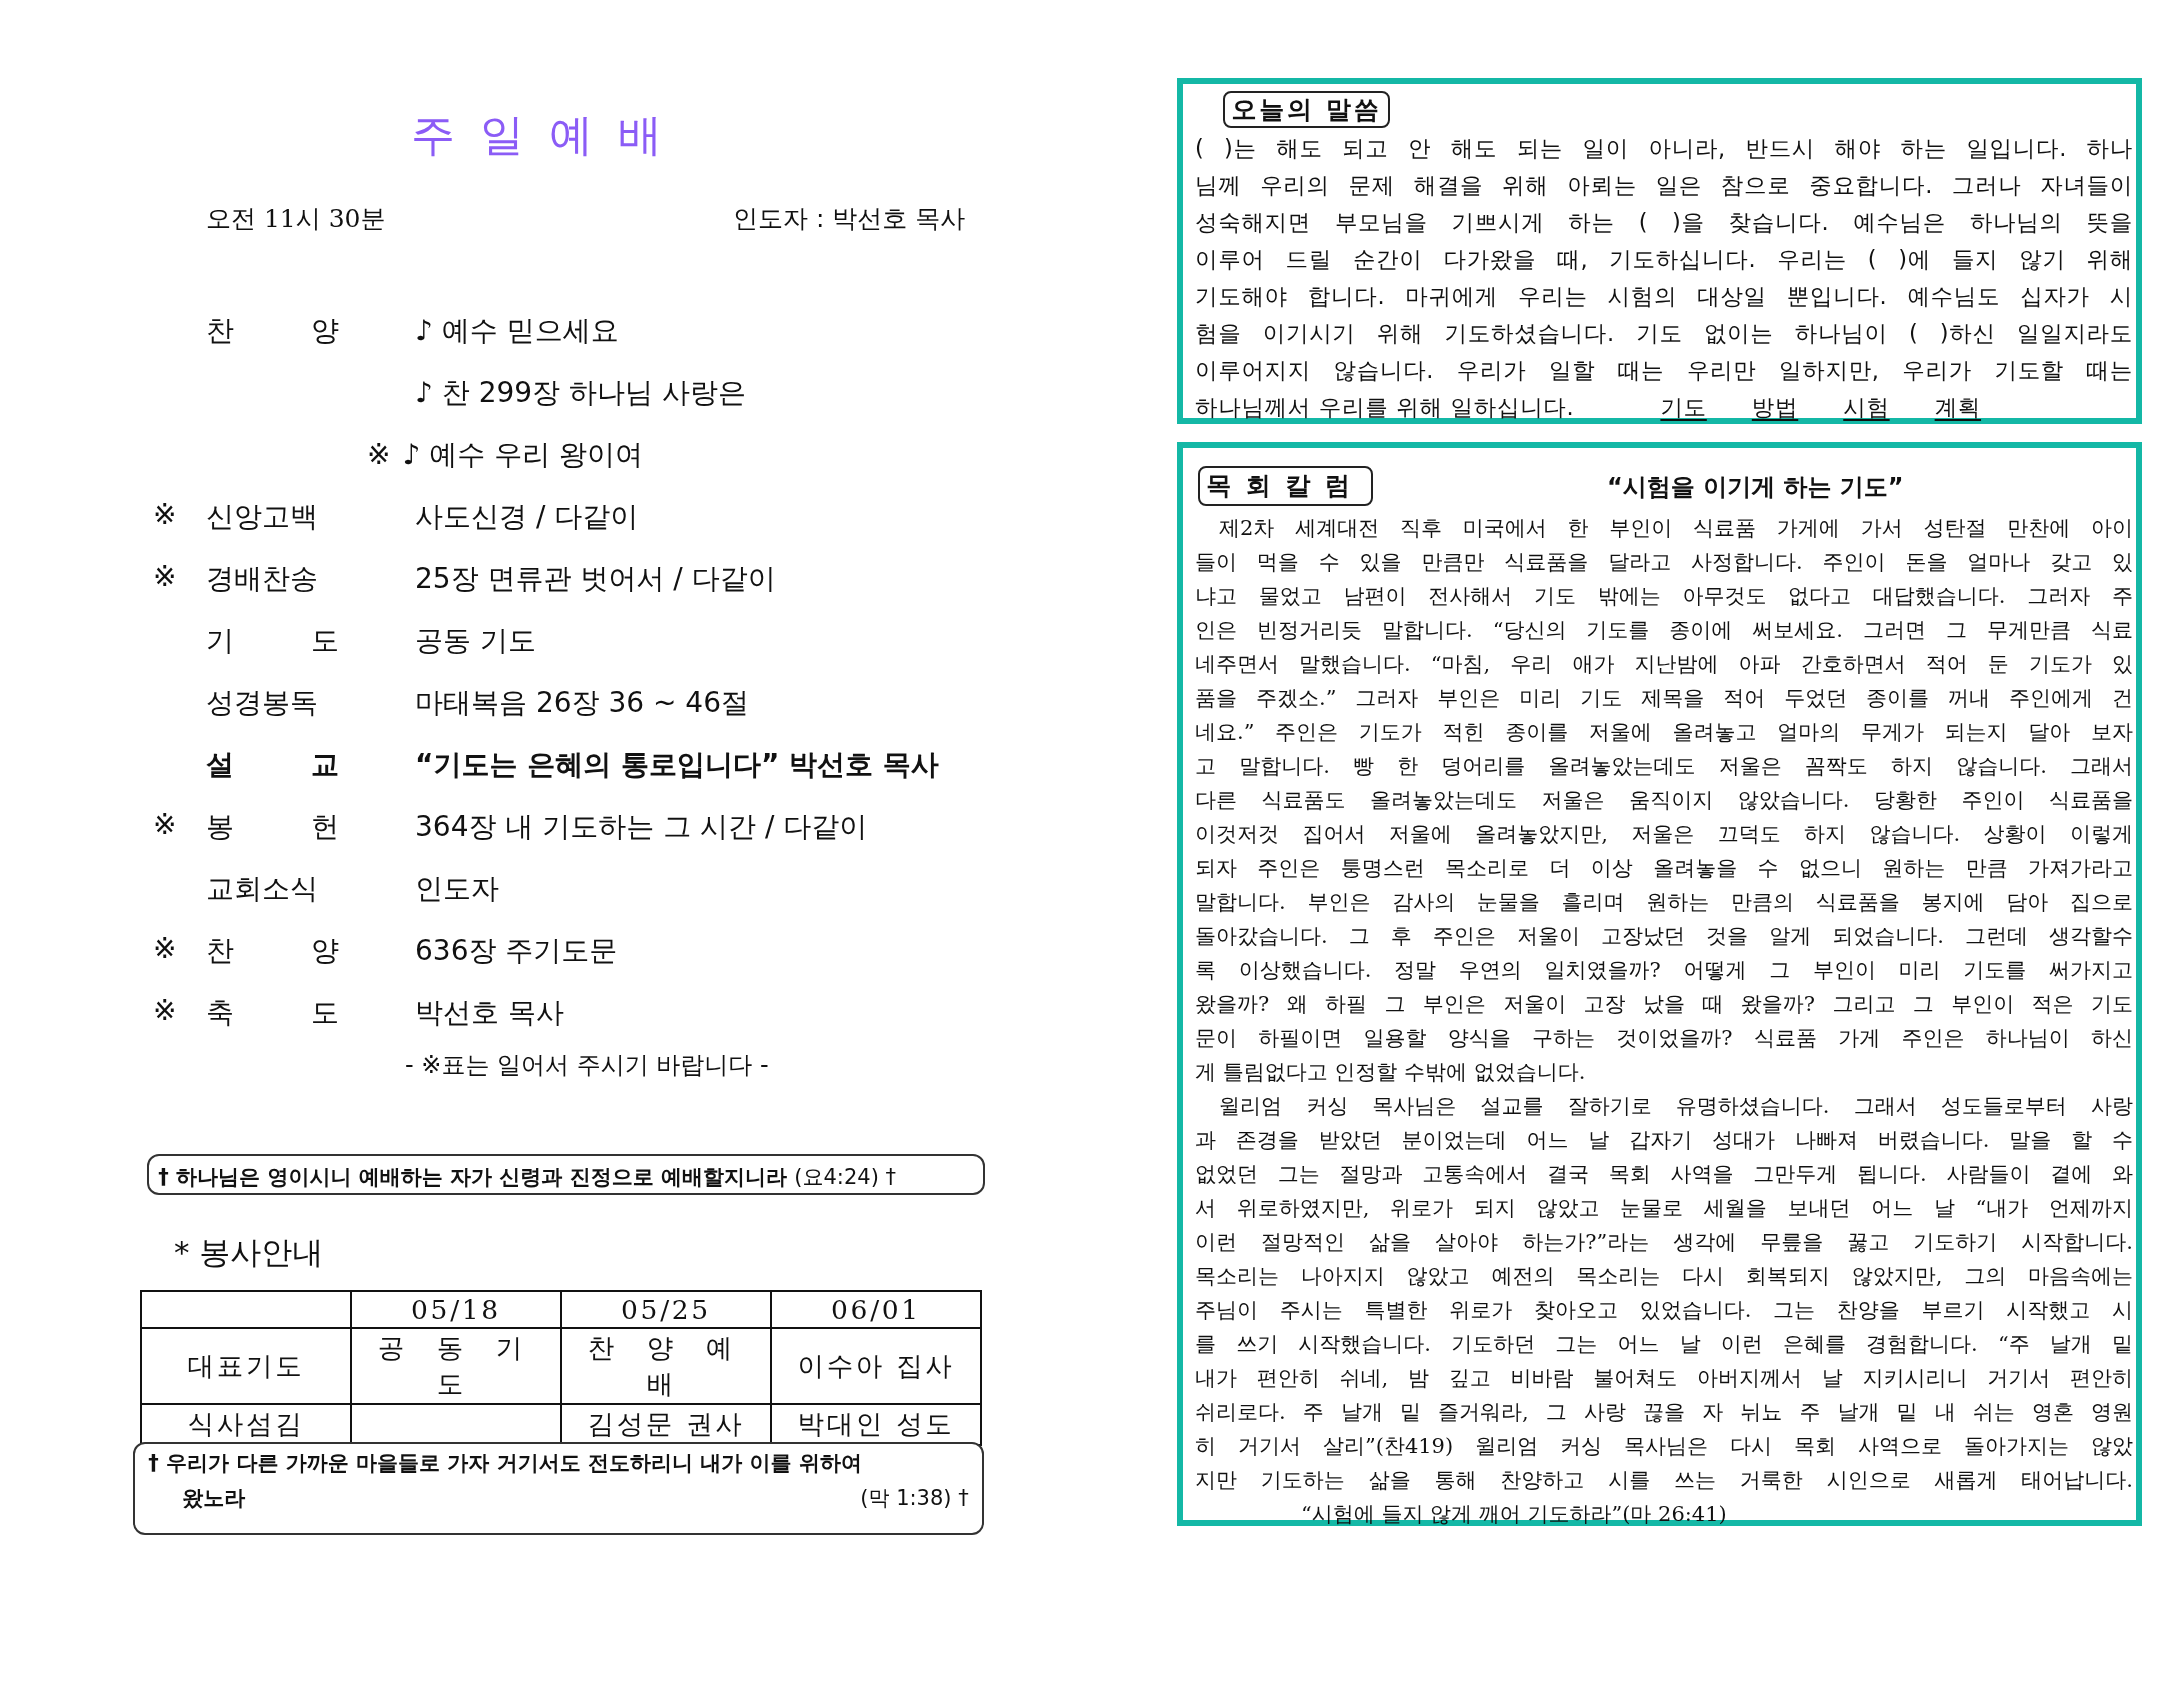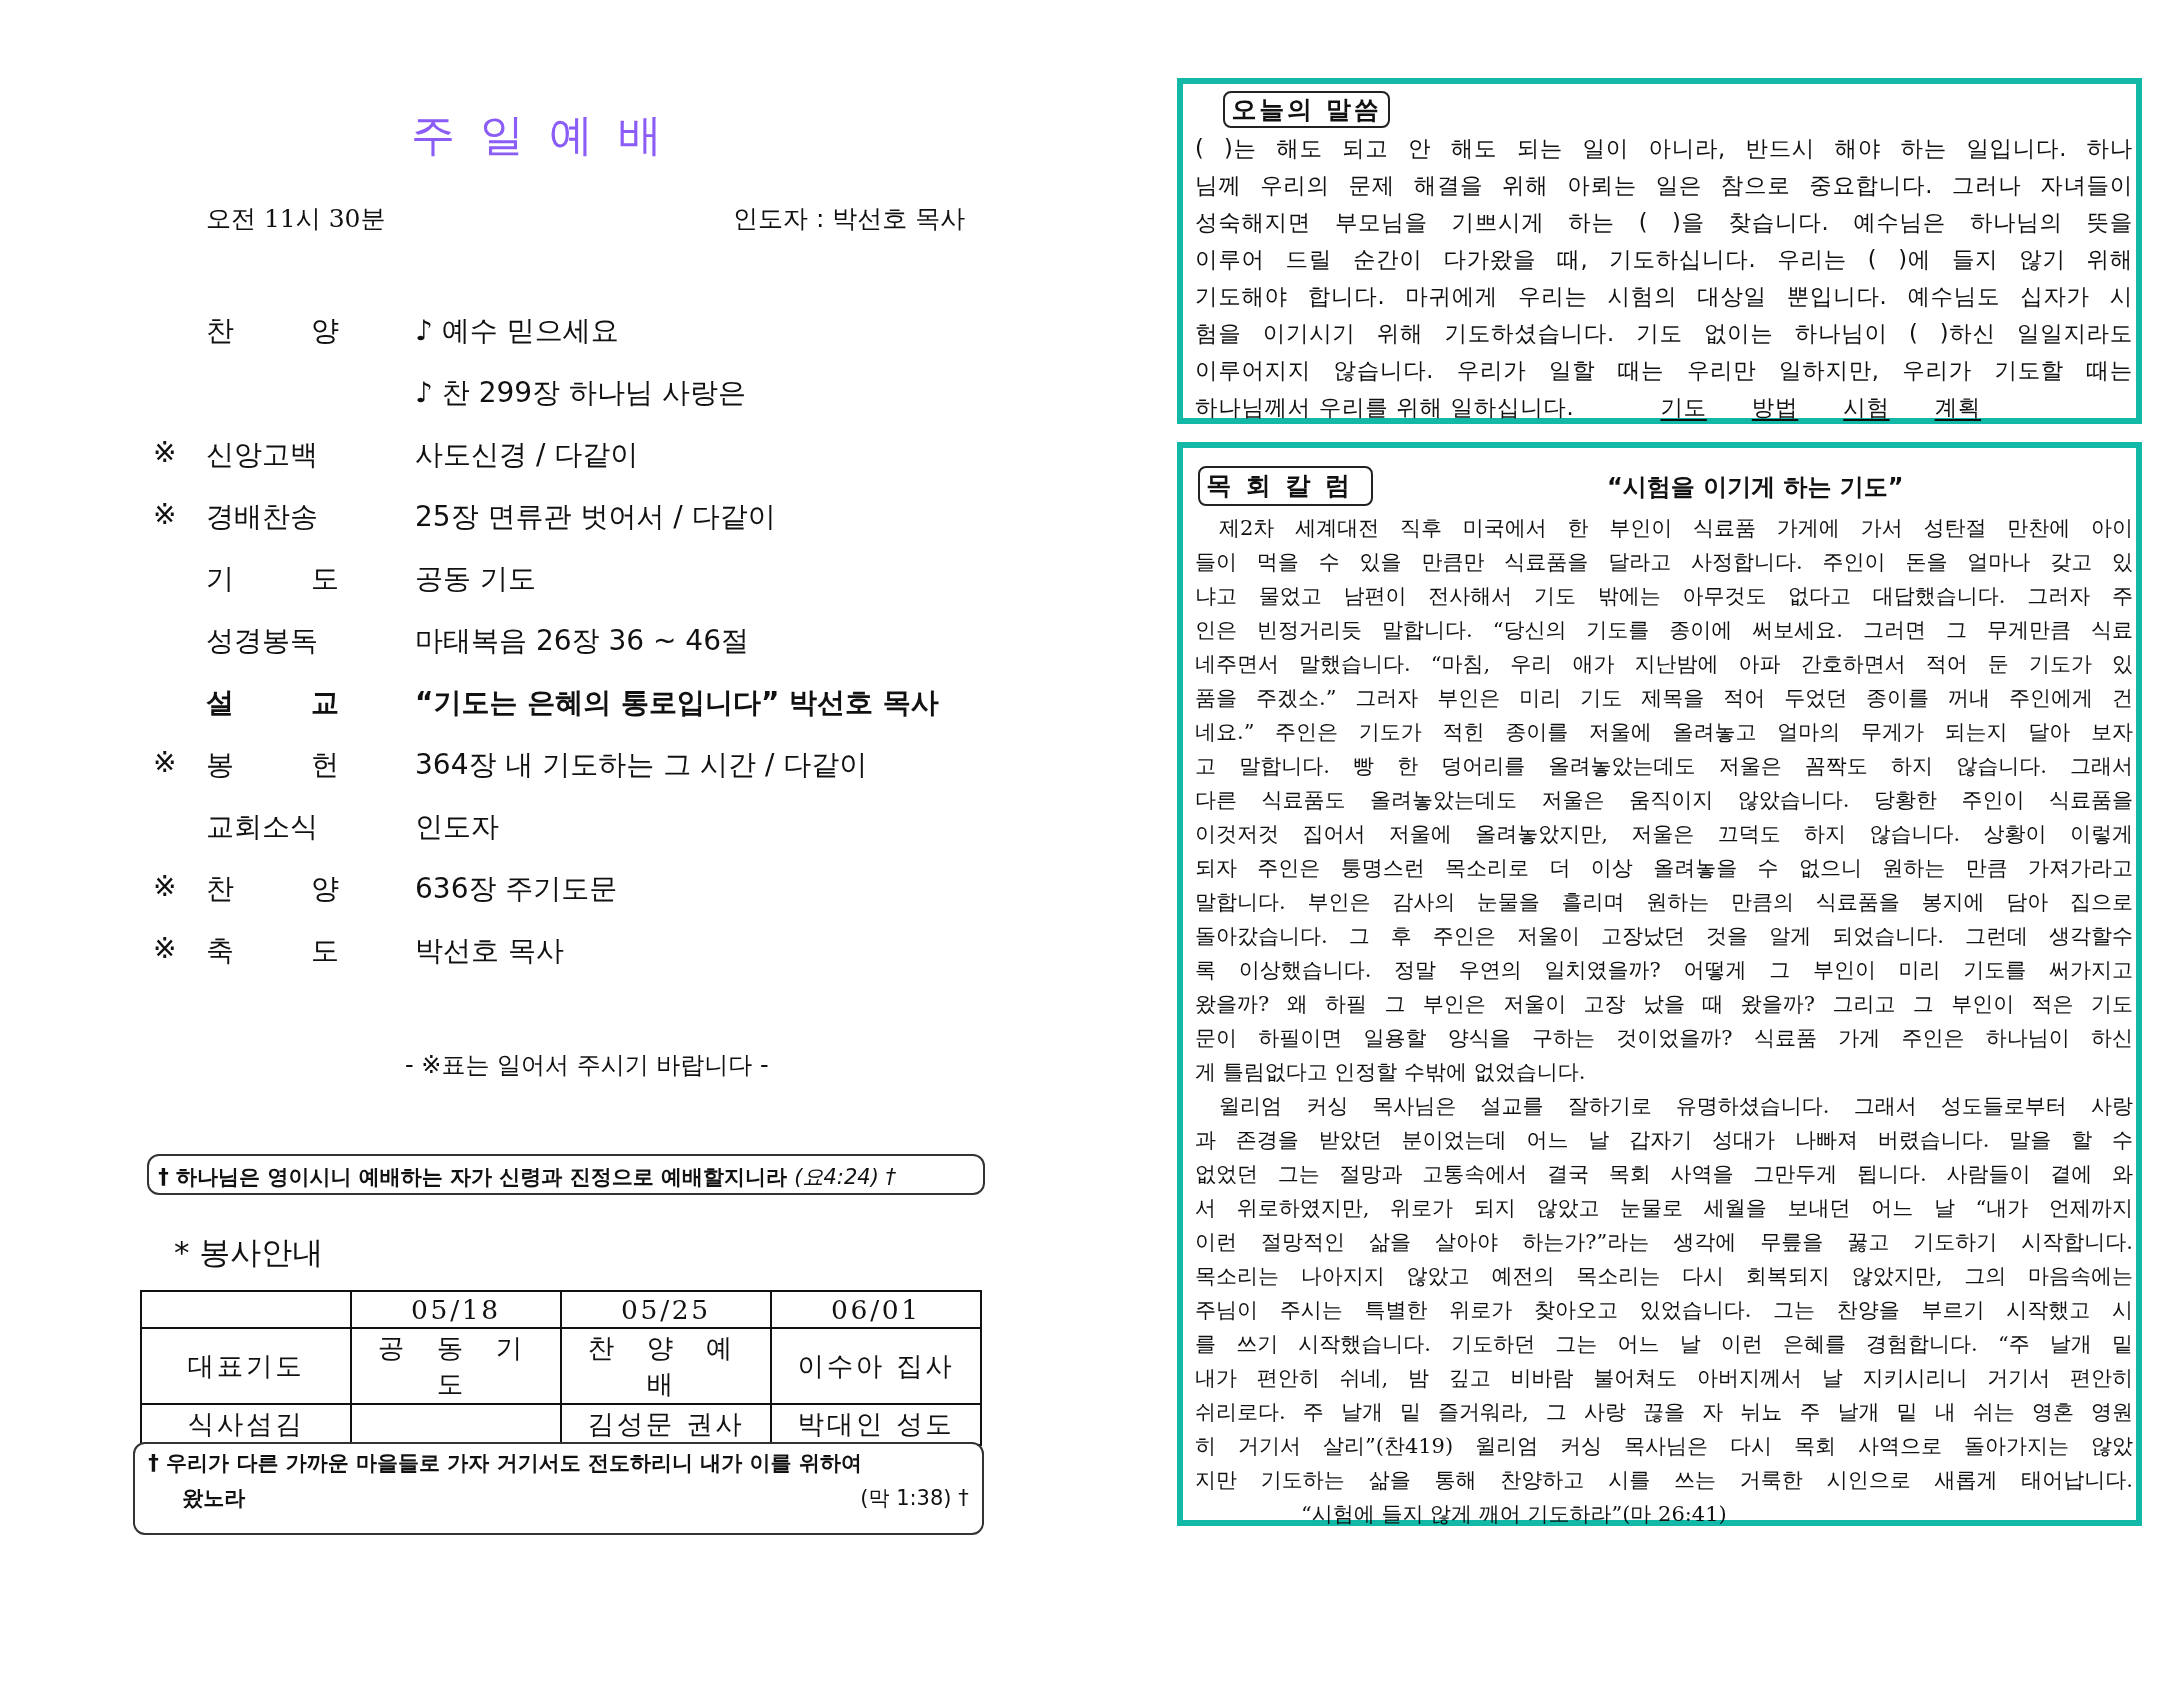--- a/index.html
+++ b/index.html
@@ -25,21 +25,21 @@
   .order-row .value { position: absolute; left: 262px; top: 0; white-space: nowrap; }
   .order-row .value .inline-mark { margin-right: 12px; margin-left: -48px; }
   .order-row.bold { font-weight: bold; }
   .note { left: 405px; top: 1049px; font-size: 24px; }
 
   .verse-box {
     border: 2px solid #333; border-radius: 12px; background: #fff;
     font-size: 21px; font-weight: bold; box-sizing: border-box;
   }
   .verse1 { left: 147px; top: 1154px; width: 838px; height: 41px; padding: 6.6px 9.3px; white-space: nowrap; }
-  .verse1 .ref { font-weight: normal; font-style: italic; }
+  .verse1 .ref { font-weight: normal; }
   .verse2 { left: 133px; top: 1442px; width: 851px; height: 93px; padding: 5.3px 13.3px; }
   .verse2 .line2 { display: flex; justify-content: space-between; padding-left: 34px; margin-top: 6.6px; }
   .verse2 .ref { font-weight: normal; }
 
   .service-heading { left: 174px; top: 1232px; font-size: 31px; }
   .service-table {
     left: 140px; top: 1290px; width: 842px; border-collapse: collapse;
     font-family: "DejaVu Serif", "Liberation Serif", serif; font-size: 26.5px;
   }
   .service-table td {
@@ -95,20 +95,25 @@
       <span class="label">
         <span>찬</span>
         <span>양</span>
       </span>
       <span class="value"><span>♪ 예수 믿으세요</span></span>
     </div>
     <div class="order-row">
       <span class="mark"></span>
       <span class="label"></span>
       <span class="value"><span>♪ 찬 299장 하나님 사랑은</span></span>
+    </div>
+    <div class="order-row">
+      <span class="mark"></span>
+      <span class="label"></span>
+      <span class="value"><span class="inline-mark">※</span><span>♪ 예수 우리 왕이여</span></span>
     </div>
     <div class="order-row">
       <span class="mark">※</span>
       <span class="label full">
         <span>신앙고백</span>
       </span>
       <span class="value"><span>사도신경 / 다같이</span></span>
     </div>
     <div class="order-row">
       <span class="mark">※</span>

